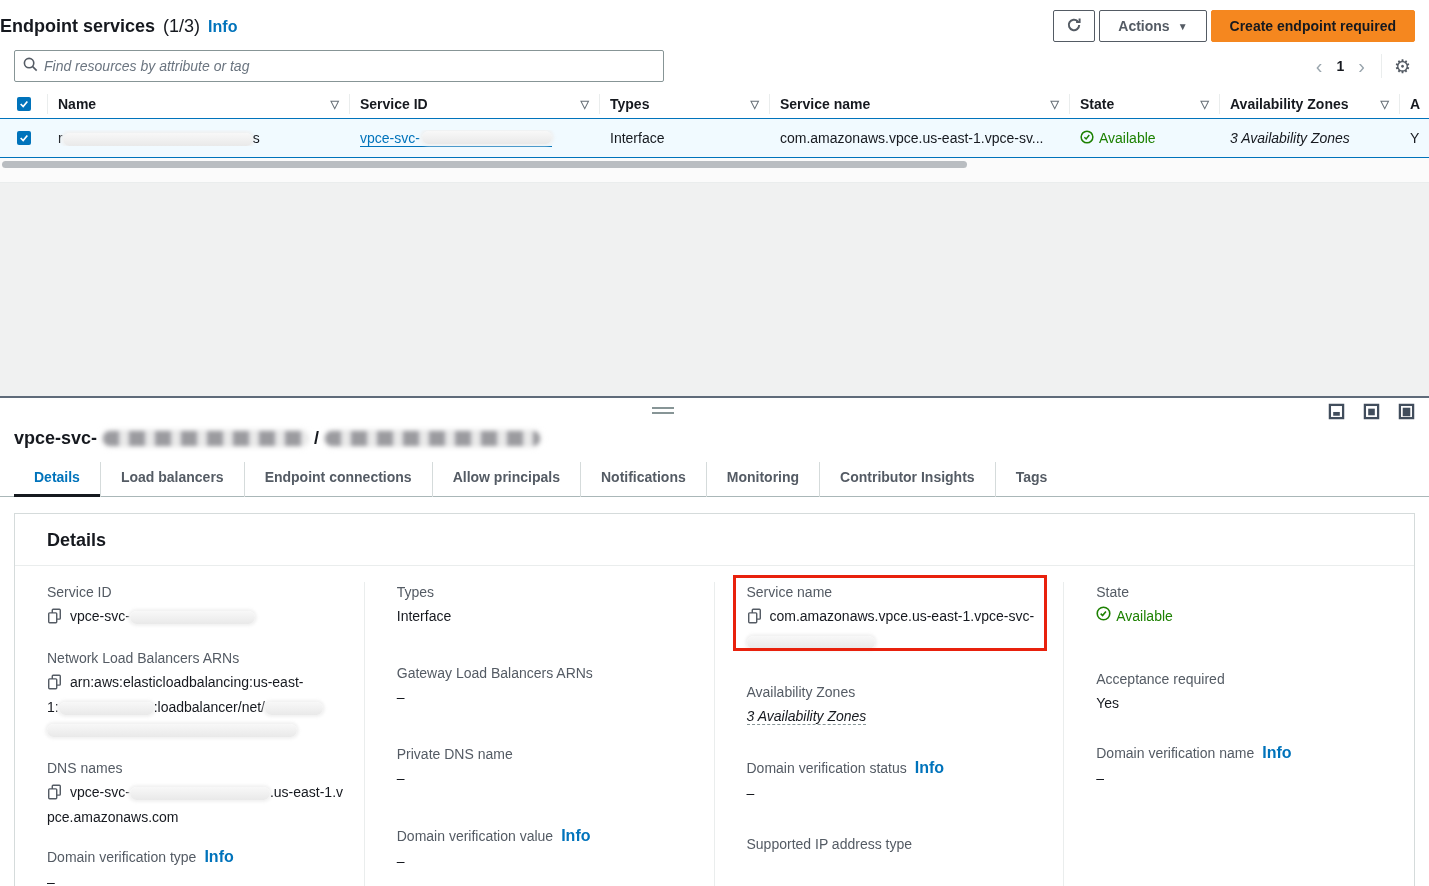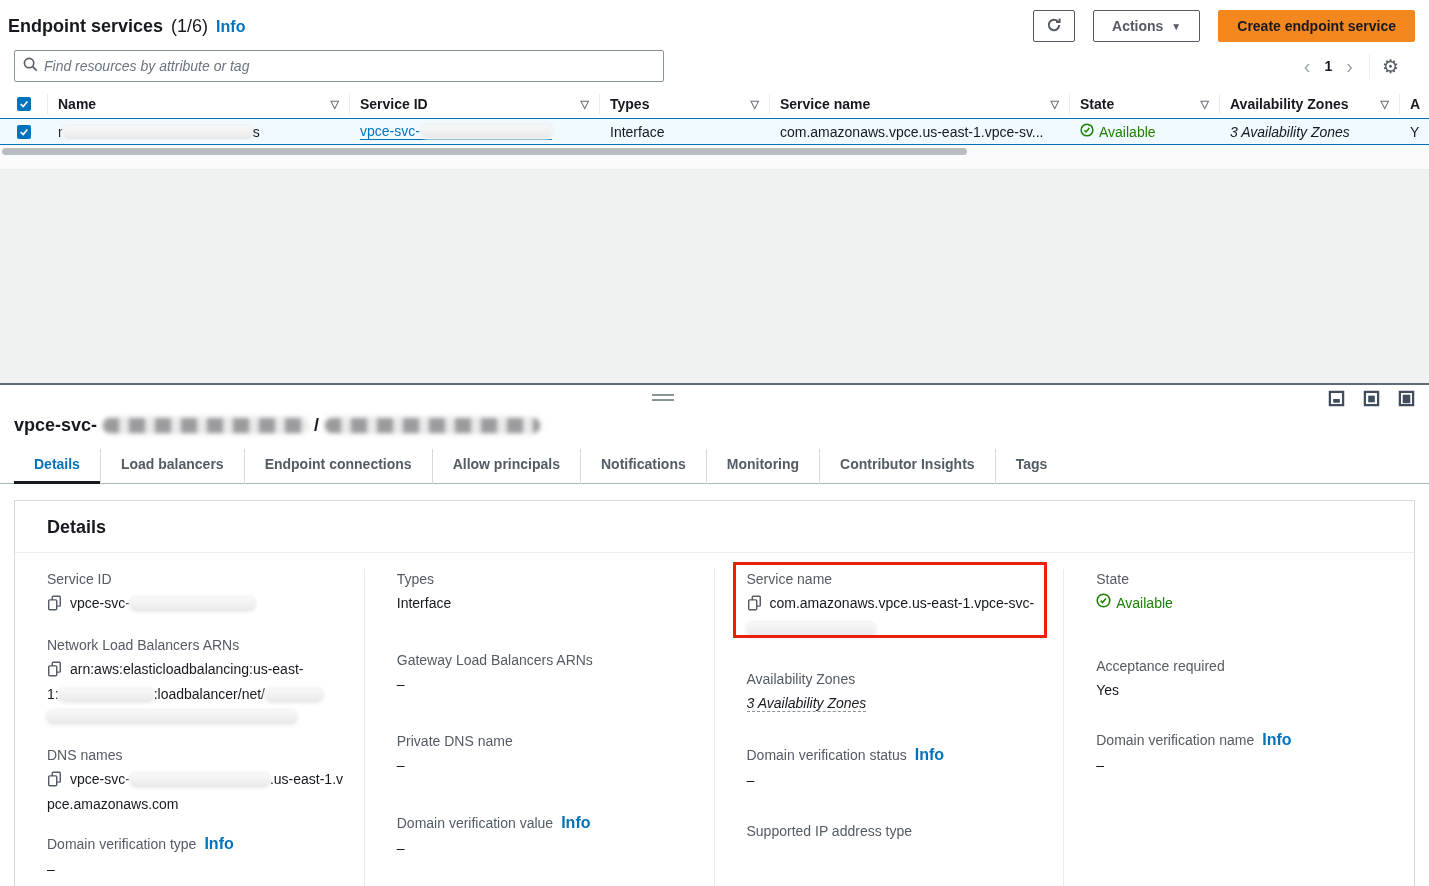--- a/index.html
+++ b/index.html
@@ -1,34 +1,34 @@
 <!DOCTYPE html>
 <html><head>
 <meta charset="utf-8">
 <style>
   * { margin:0; padding:0; box-sizing:border-box; }
   html,body { width:1429px; height:886px; background:#fff; overflow:hidden;
     font-family:"Liberation Sans", sans-serif; color:#16191f; font-size:14px; }
 
   
-  .topbar { display:flex; justify-content:space-between; align-items:center; padding:10px 14px 4px 8px; }
+  .topbar { display:flex; justify-content:space-between; align-items:center; padding:10px 14px 4px 0; }
   .title-wrap { display:flex; align-items:baseline; gap:8px; }
   .page-title { font-size:18px; font-weight:bold; }
   .page-count { font-size:18px; font-weight:normal; color:#16191f; }
   .info-link { font-size:16px; font-weight:bold; color:#0073bb; cursor:pointer; }
-  .btn-row { display:flex; gap:18px; align-items:center; }
+  .btn-row { display:flex; gap:4px; align-items:center; }
   .btn { height:32px; border:1px solid #545b64; background:#fff; border-radius:2px;
          font-weight:bold; color:#545b64; font-size:14px; display:flex; align-items:center;
          justify-content:center; padding:0 18px; cursor:pointer; font-family:inherit; }
   .btn.icon-only { width:42px; padding:0; }
   .btn.primary { background:#f5871f; border-color:#f5871f; color:#16191f; }
   .caret { font-size:10px; margin-left:8px; }
 
   
-  .toolbar-row { display:flex; align-items:center; padding:4px 30px 0 14px; }
+  .toolbar-row { display:flex; align-items:center; padding:4px 18px 0 14px; }
   .search-box { width:650px; height:32px; border:1px solid #879596; border-radius:2px;
     display:flex; align-items:center; padding:0 8px; background:#fff; }
   .search-box input { border:none; outline:none; flex:1; font-size:14px; font-style:italic;
     color:#16191f; margin-left:6px; font-family:inherit; background:transparent; }
   .search-box input::placeholder { color:#6b7580; font-style:italic; }
   .pag-wrap { margin-left:auto; display:flex; align-items:center; gap:6px; }
   .pag-btn { background:none; border:none; font-size:20px; color:#99a5ad; cursor:pointer; line-height:20px; padding:0 4px; }
   .pag-num { font-weight:bold; font-size:14px; color:#16191f; padding:0 4px; }
   .pag-sep { width:1px; height:24px; background:#eaeded; margin:0 6px; }
   .gear { font-size:19px; color:#545b64; cursor:pointer; background:none; border:none; }
@@ -37,21 +37,21 @@
   .tbl { margin-top:8px; }
   .tbl-head { display:flex; align-items:center; height:28px; }
   .th { display:flex; align-items:center; justify-content:space-between; font-weight:bold;
         font-size:14px; padding:0 10px; border-right:1px solid #eaeded; height:20px; overflow:hidden; white-space:nowrap; }
   .th .sort { color:#687078; font-size:11px; margin-left:6px; cursor:pointer; }
   .cb-cell { width:48px; display:flex; justify-content:center; align-items:center; border-right:1px solid #eaeded; height:20px; }
   .w-name{width:302px;gap:8px;} .w-sid{width:250px;} .w-types{width:170px;} .w-sname{width:300px;}
   .w-state{width:150px;} .w-az{width:180px;} .w-last{width:29px; border-right:none;}
   .checkbox { width:14px; height:14px; background:#0073bb; border-radius:2px; display:flex;
     align-items:center; justify-content:center; cursor:pointer; }
-  .tbl-row { display:flex; align-items:center; height:27px; background:#f1faff;
+  .tbl-row { display:flex; align-items:center; height:40px; background:#f1faff;
     border-top:1px solid #0073bb; border-bottom:1px solid #0073bb; }
   .td { padding:0 10px; white-space:nowrap; overflow:hidden; font-size:14px; }
   .td.cbc { width:48px; display:flex; justify-content:center; padding:0; }
   .sid-link { color:#0073bb; text-decoration:none; border-bottom:1px solid #0073bb; cursor:pointer; display:inline-flex; align-items:center; gap:2px; }
   .sname-cell { text-overflow:ellipsis; }
   .state-ok { color:#1d8102; display:inline-flex; align-items:center; gap:5px; }
   .az-link { color:#16191f; border-bottom:1px dashed #879596; cursor:pointer;font-style:italic; }
 
   
   .redact { display:inline-block; height:13px; border-radius:7px; vertical-align:middle;
@@ -95,38 +95,38 @@
   .copy-btn { display:inline-block; vertical-align:-3px; margin-right:8px; cursor:pointer; }
   .red-box { position:absolute; left:-14px; top:-9px; width:314px; height:76px;
     border:3px solid #e8210d; pointer-events:none; }
 </style>
 </head>
 <body>
 
 <div class="topbar">
   <div class="title-wrap">
     <span class="page-title">Endpoint services</span>
-    <span class="page-count">(1/6)</span>
+    <span class="page-count">(1/3)</span>
     <span class="info-link">Info</span>
   </div>
   <div class="btn-row">
     <button class="btn icon-only">
       <span>
         <svg width="16" height="16" viewBox="0 0 16 16">
             <path d="M13.2 8a5.2 5.2 0 1 1-1.5-3.7" fill="none" stroke="#545b64" stroke-width="2"></path>
             <path d="M13.6 1.6v3.5h-3.5" fill="none" stroke="#545b64" stroke-width="2"></path>
           </svg>
       </span>
     </button>
     <button class="btn">
       <span>Actions</span>
       <span class="caret">▼</span>
     </button>
     <button class="btn primary">
-      <span>Create endpoint service</span>
+      <span>Create endpoint required</span>
     </button>
   </div>
 </div>
 
 <div class="toolbar-row">
   <div class="search-box">
     <span>
       <svg width="15" height="15" viewBox="0 0 16 16">
           <circle cx="6.5" cy="6.5" r="5" fill="none" stroke="#545b64" stroke-width="1.7"></circle>
           <line x1="10.3" y1="10.3" x2="14.6" y2="14.6" stroke="#545b64" stroke-width="1.7"></line>

